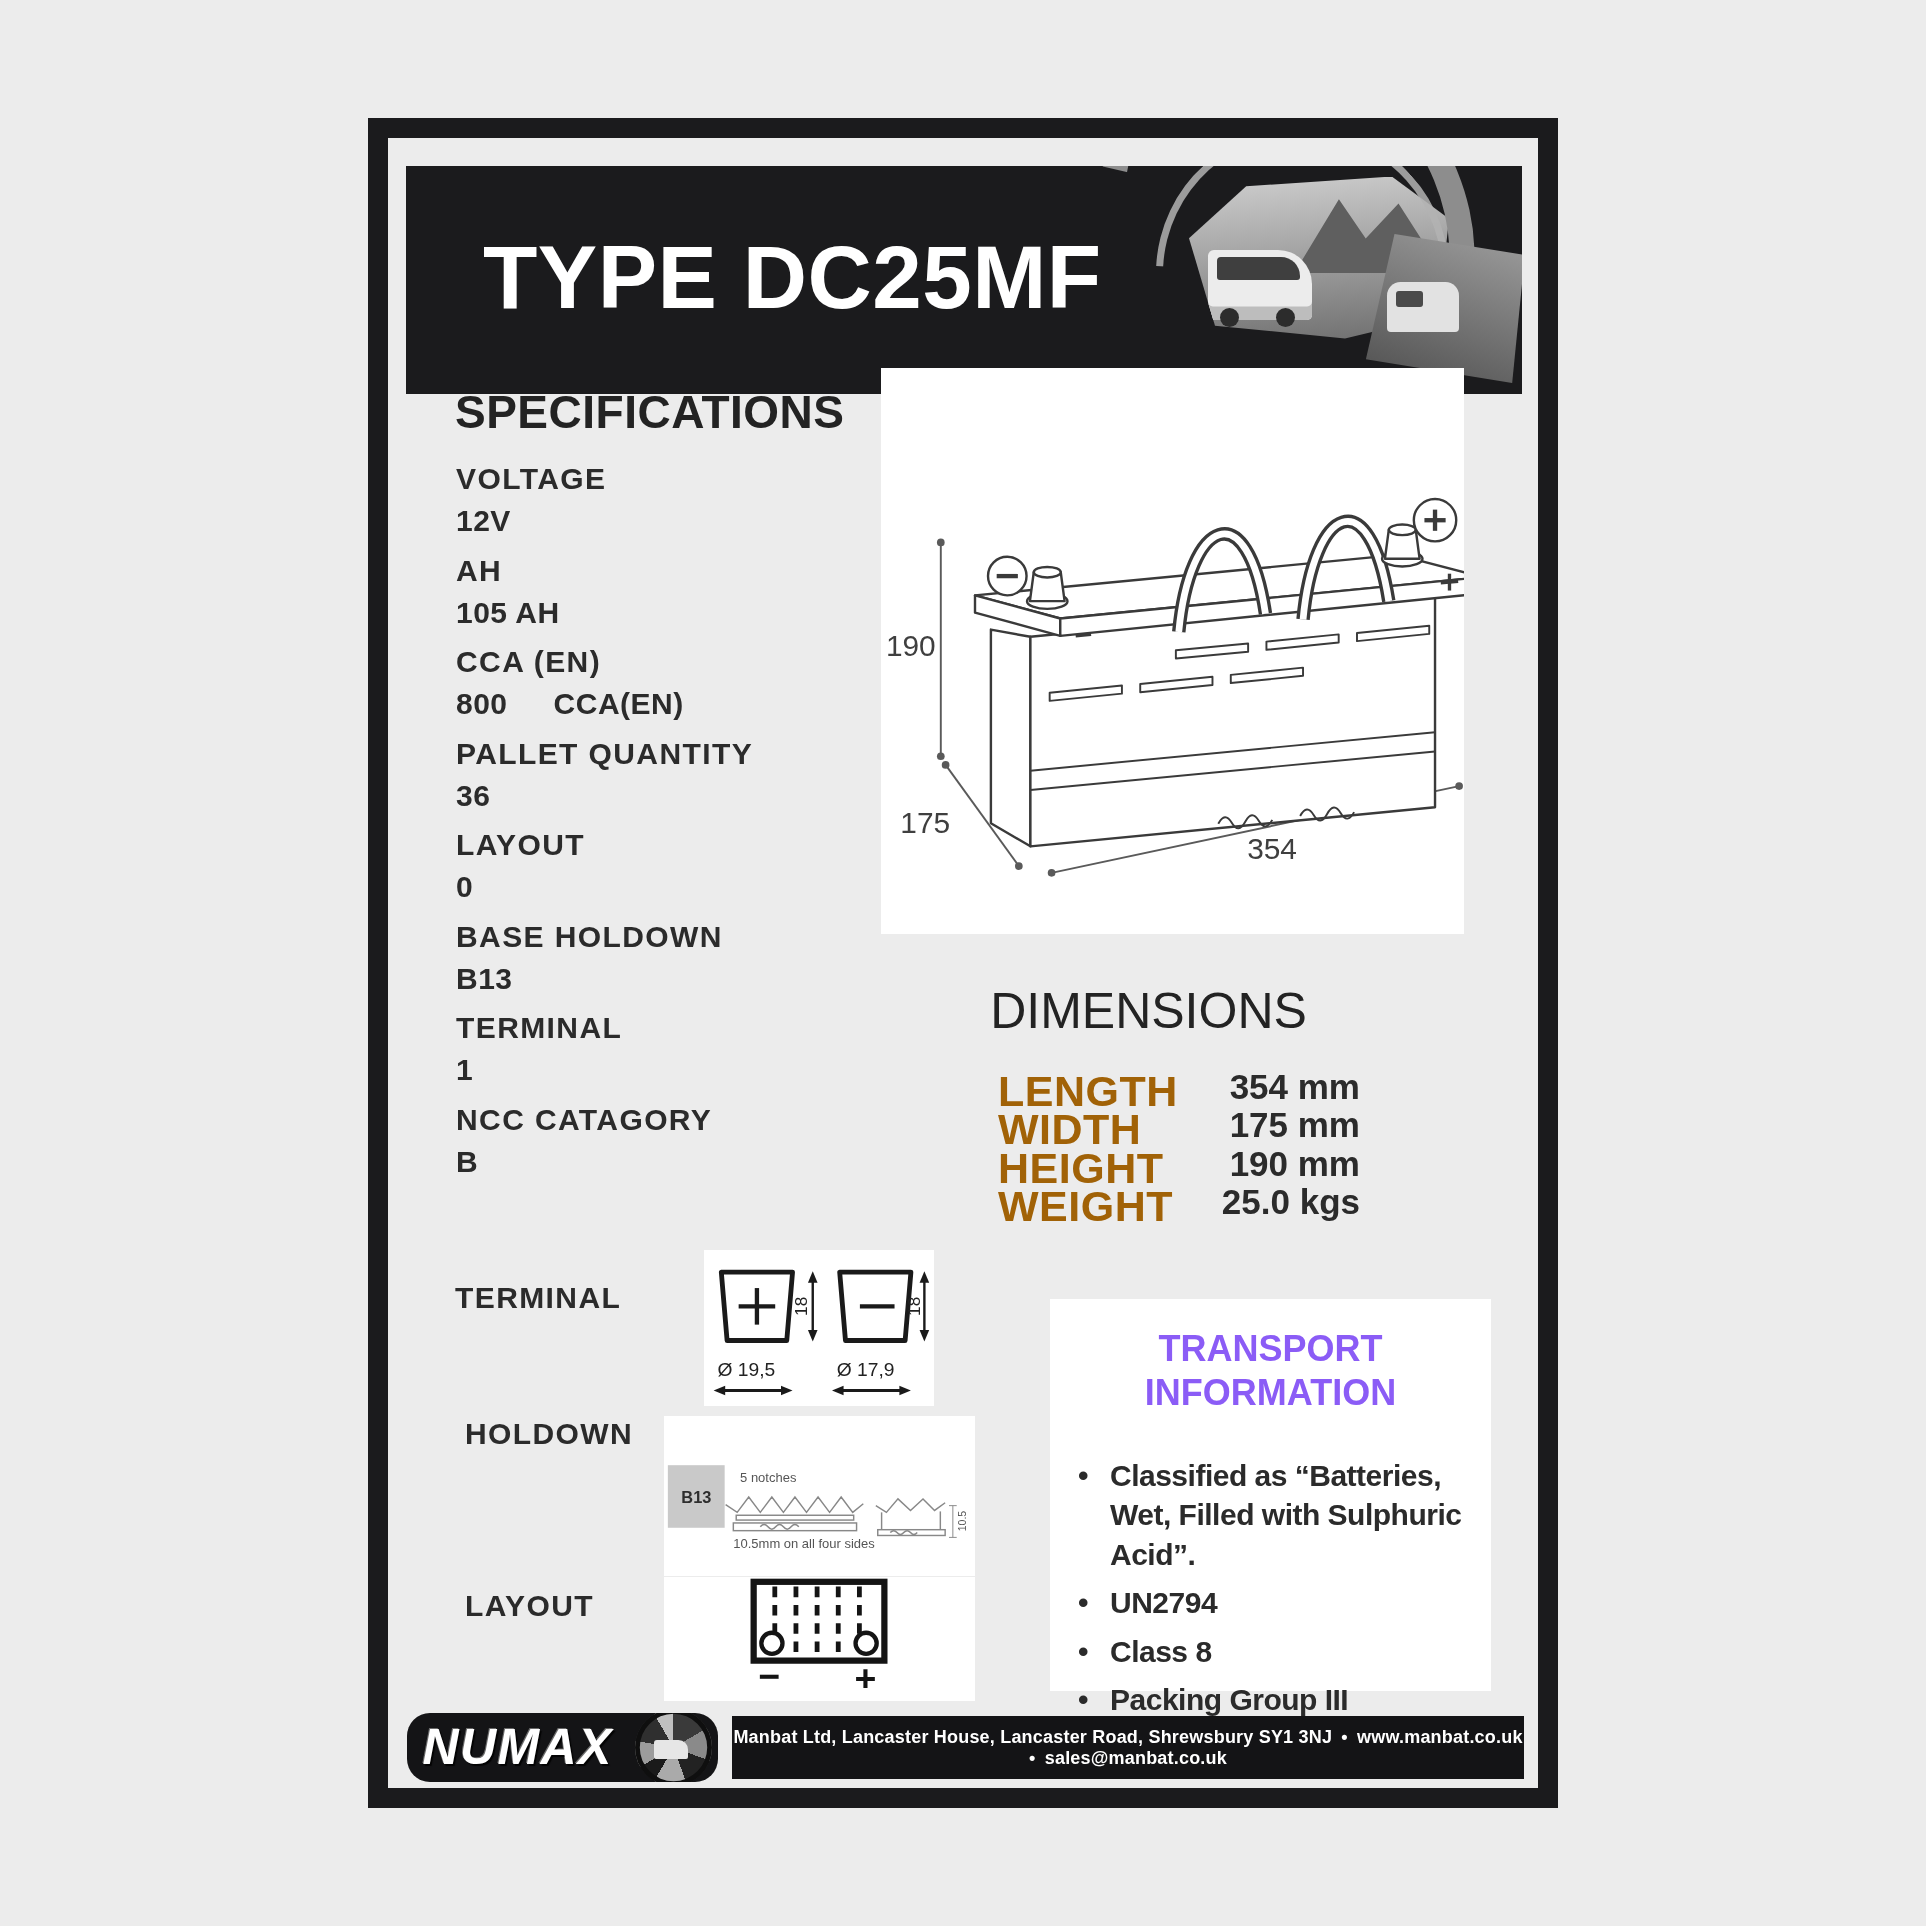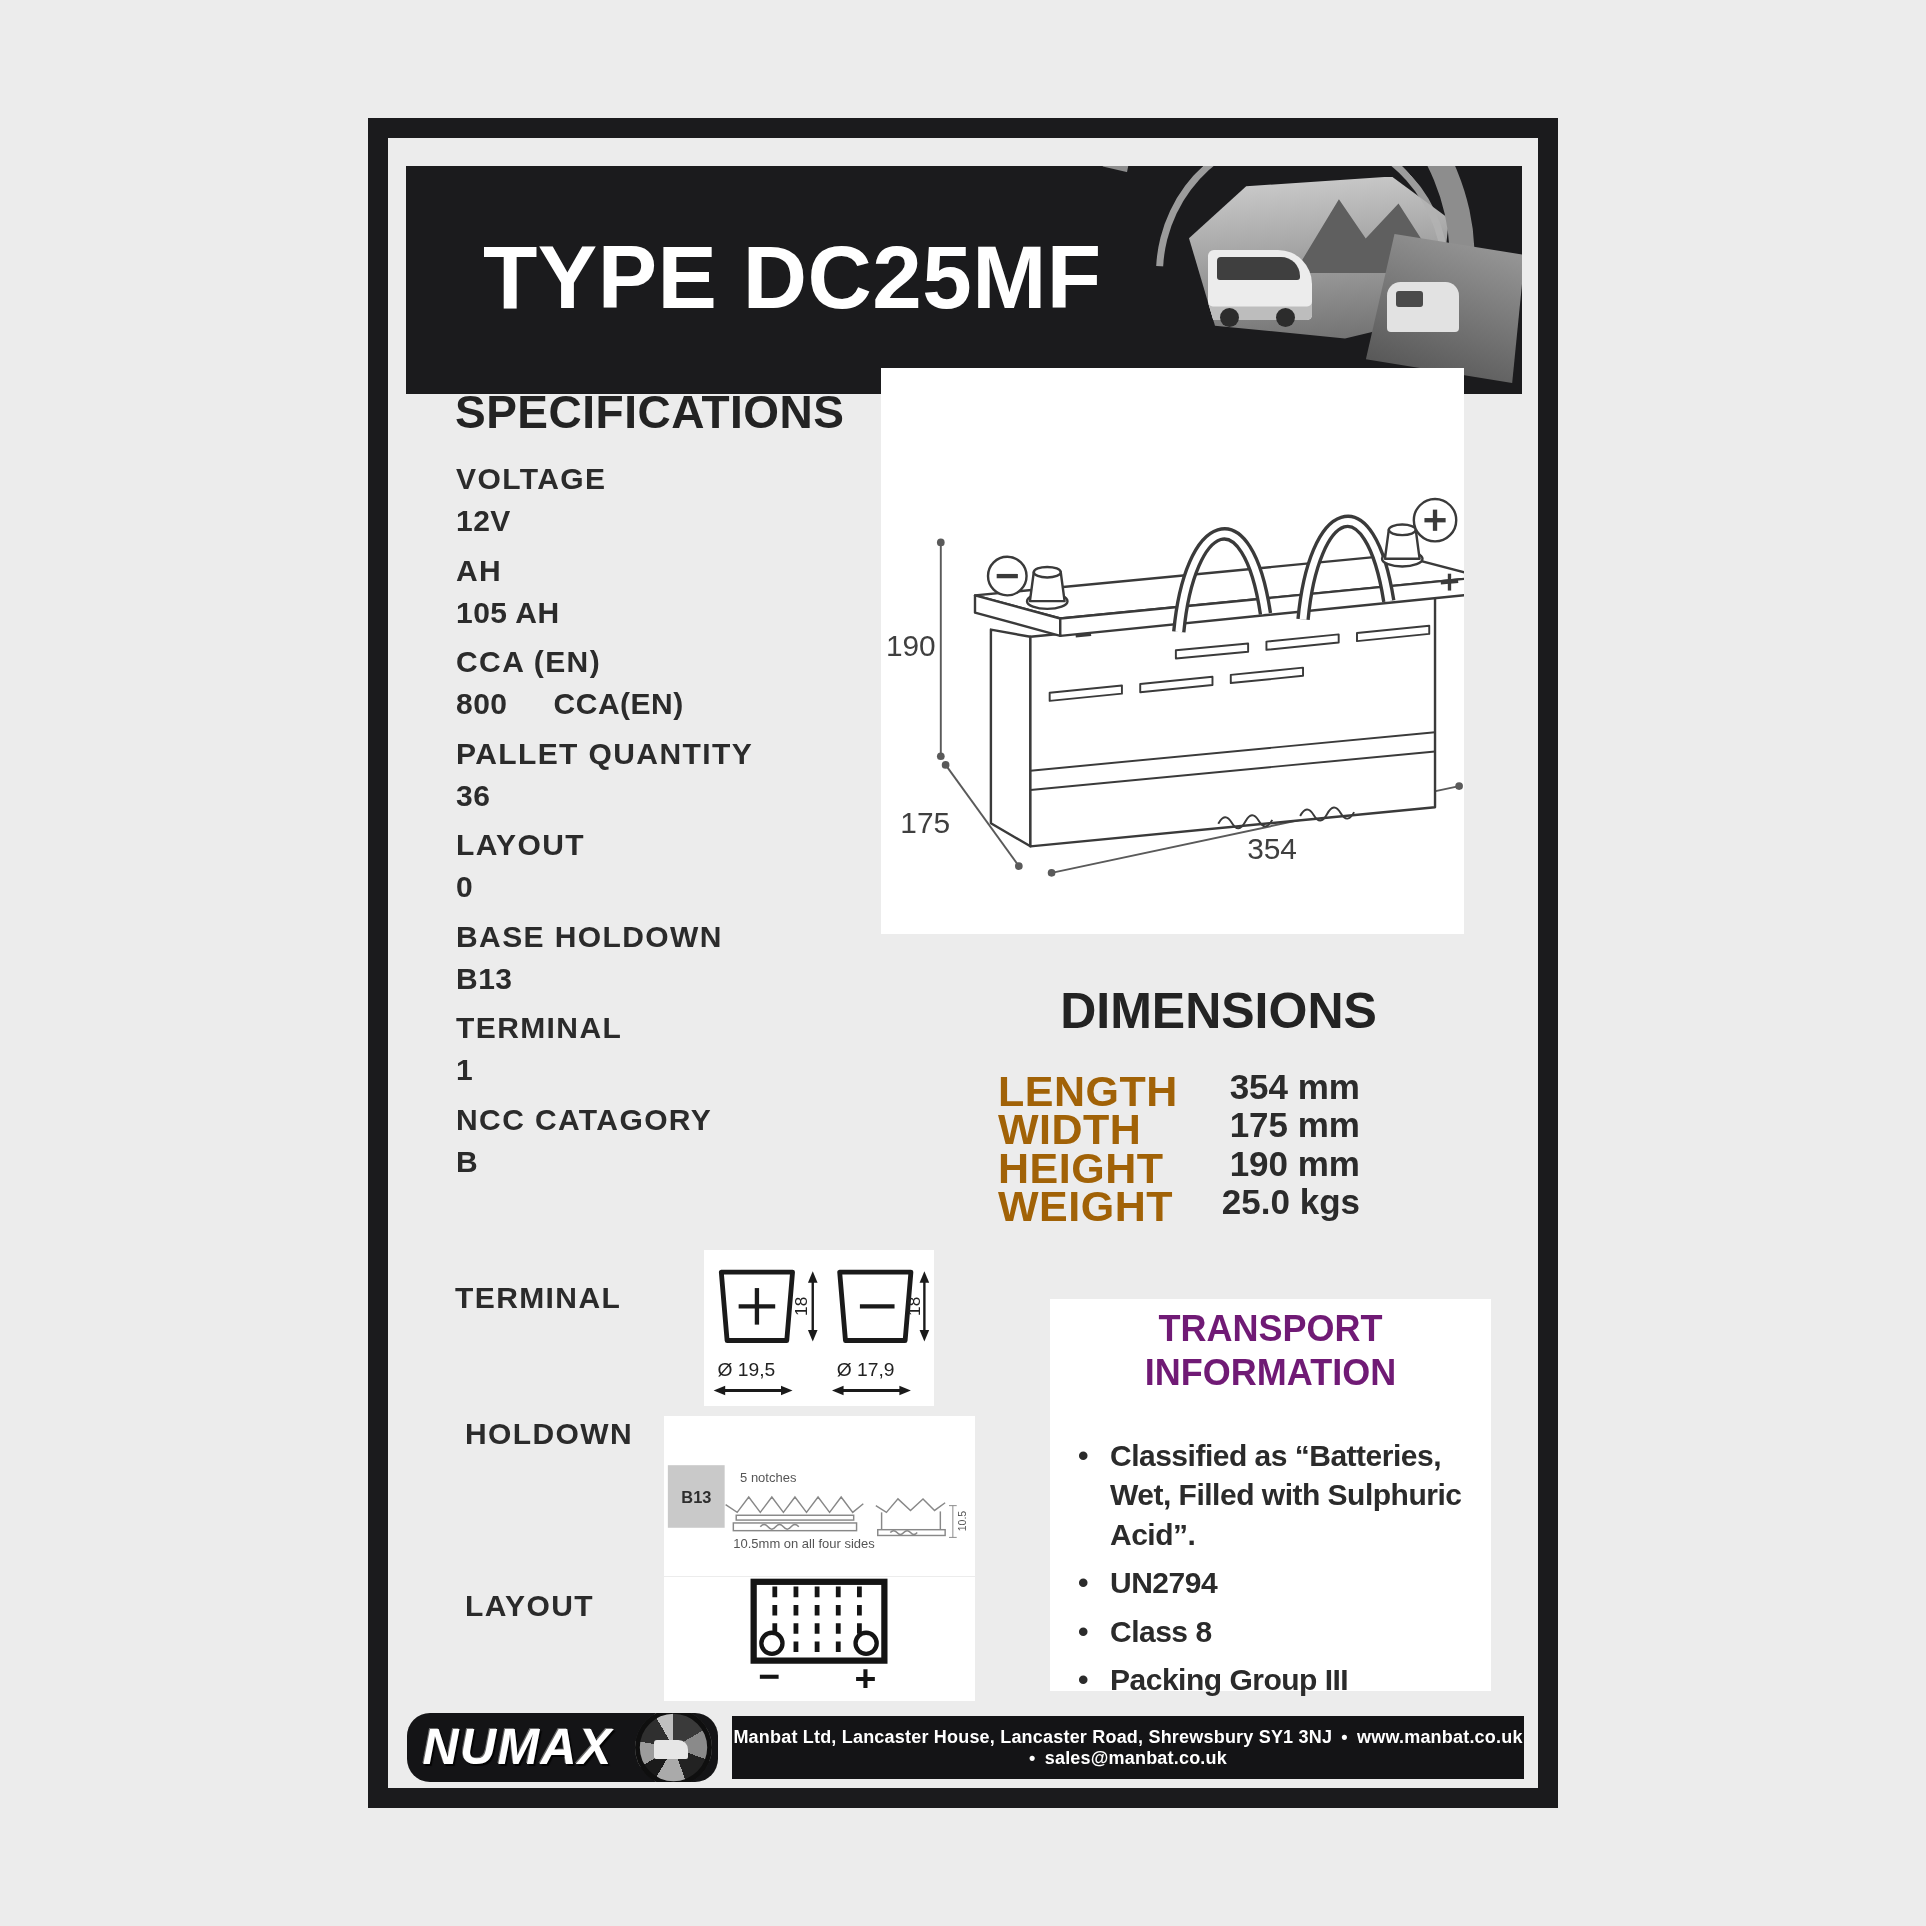--- a/index.html
+++ b/index.html
@@ -46,27 +46,27 @@
   
   .panel{position:absolute;background:#ffffff;}
   .box-illustration{left:881px;top:368px;width:583px;height:566px;}
   .box-terminal{left:704px;top:1250px;width:230px;height:156px;}
   .box-holdown{left:664px;top:1416px;width:311px;height:160px;}
   .box-layout{left:664px;top:1577px;width:311px;height:124px;}
   .box-transport{left:1050px;top:1299px;width:441px;height:392px;}
   .panel svg{display:block;width:100%;height:100%;}
 
   
-  .dim-heading{position:absolute;left:1026px;top:982px;width:385px;text-align:center;
-               font-size:50px;font-weight:bold;color:#232323;}
+  .dim-heading{position:absolute;left:956px;top:982px;width:385px;text-align:center;
+               font-size:50px;font-weight:normal;color:#232323;}
   .dim-label{position:absolute;left:998px;font-size:43px;font-weight:bold;color:#a16207;letter-spacing:0.5px;}
   .dim-value{position:absolute;left:1146px;width:214px;text-align:right;font-size:35px;font-weight:bold;color:#2b2b2b;}
 
   
-  .t-head{margin-top:8px;text-align:center;font-size:36px;font-weight:bold;color:#701a75;line-height:1.22;}
+  .t-head{margin-top:28px;text-align:center;font-size:36px;font-weight:bold;color:#8b5cf6;line-height:1.22;}
   .t-list{margin-top:41px;padding:0 14.4px 0 28px;}
   .t-item{display:flex;align-items:flex-start;font-size:30px;font-weight:bold;color:#2b2b2b;
           line-height:1.32;margin-bottom:8.7px;letter-spacing:-0.5px;}
   .t-bullet{width:32px;flex:0 0 32px;}
 
   
   .numax-box{position:absolute;left:407px;top:1713px;width:311px;height:69px;background:#141416;overflow:hidden;border-radius:23px;}
   .numax-text{position:absolute;left:15.4px;top:50%;transform:translateY(-52%);font-size:50px;font-weight:bold;
               font-style:italic;color:#ffffff;letter-spacing:1.4px;
               text-shadow:1.9px 1.9px 1px rgba(0,0,0,.85),-1px -1px 0 #6a6a6a;}

